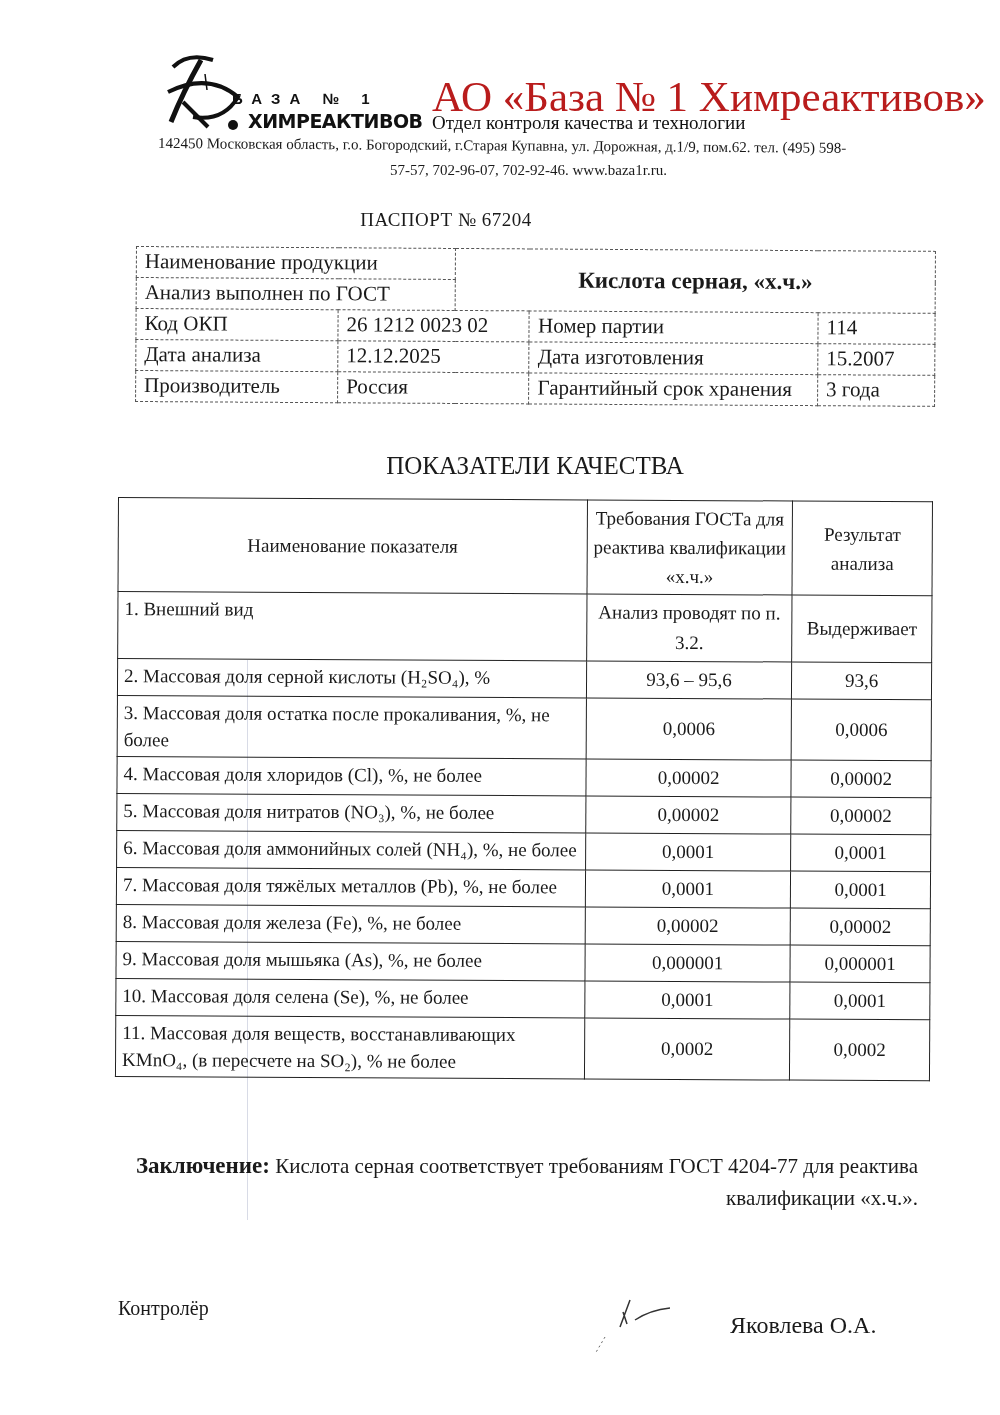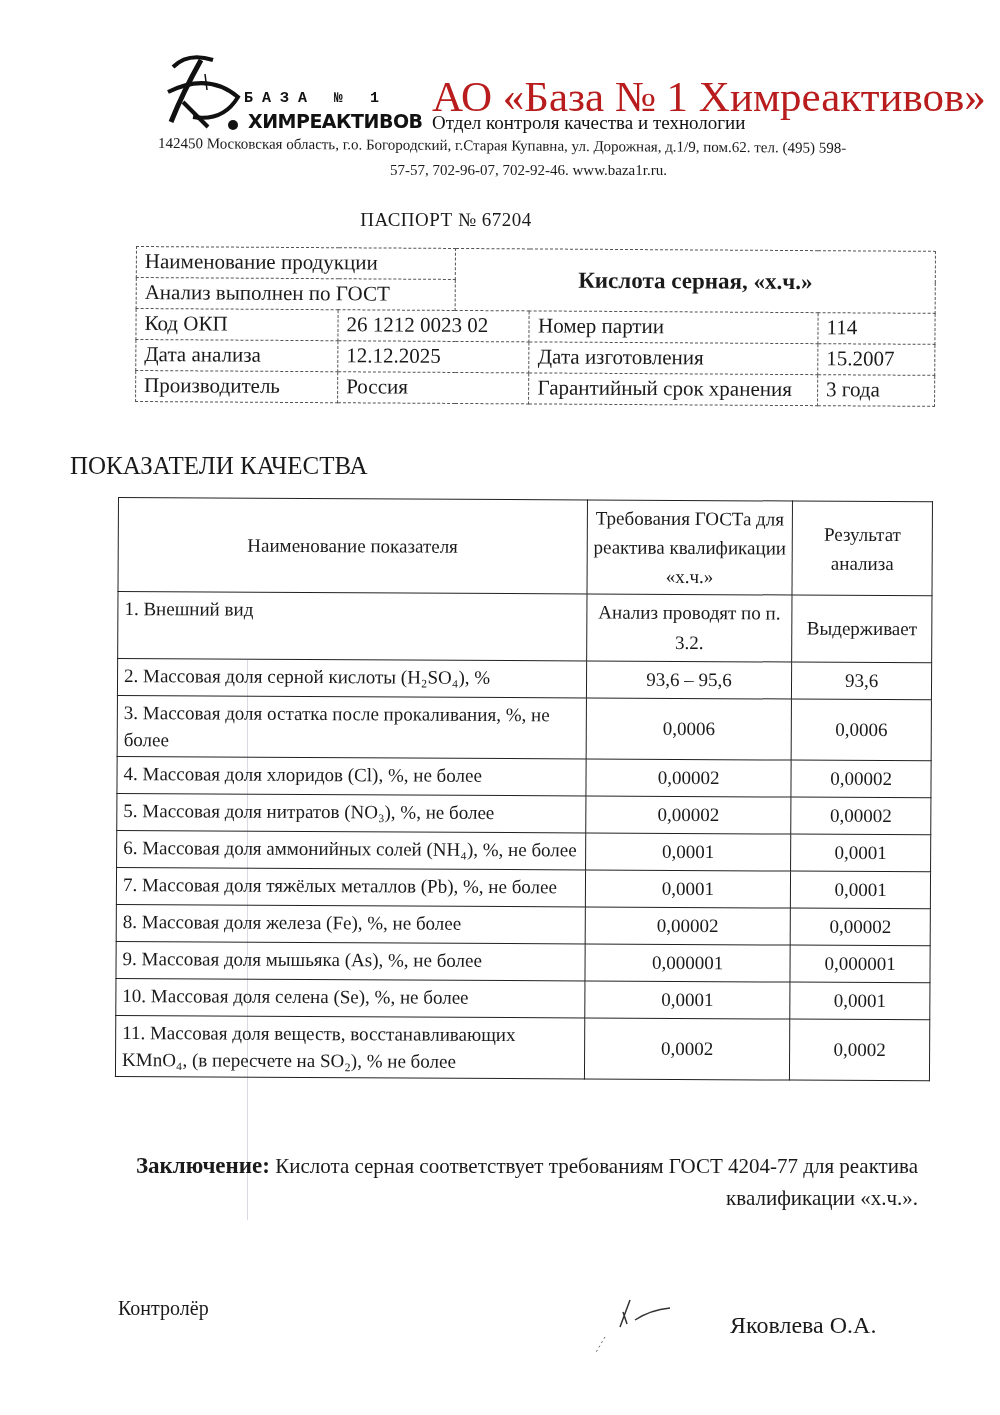--- a/index.html
+++ b/index.html
@@ -4,32 +4,32 @@
 <style>
   html, body { margin:0; padding:0; }
   body {
     width:1000px; height:1415px; background:#ffffff; position:relative; overflow:hidden;
     font-family: "Liberation Serif", "DejaVu Serif", serif; color:#1a1a1a;
   }
   .abs { position:absolute; }
   .scanline { position:absolute; left:247px; top:660px; width:1px; height:560px; background:#d8dbe6; }
   
   .logo { left:163px; top:52px; width:80px; height:80px; }
-  .brand-top { left:244px; top:90px; font-family:Liberation Mono, monospace; font-weight:bold; font-size:15px; letter-spacing:9px; color:#111; }
+  .brand-top { left:232px; top:90px; font-family:Liberation Sans, sans-serif; font-weight:bold; font-size:15px; letter-spacing:9px; color:#111; }
   .brand-bottom { left:248px; top:110px; font-family:"DejaVu Sans", sans-serif; font-weight:bold; font-size:19px; letter-spacing:-0.5px; color:#111; }
   .company { left:432px; top:72px; font-size:43px; color:#b91c1c; white-space:nowrap; }
   .dept { left:432px; top:112px; font-size:19px; color:#111; white-space:nowrap; }
   .addr1 { left:158px; top:135px; font-size:15px; white-space:nowrap; transform:rotate(0.4deg); transform-origin:left; }
   .addr2 { left:390px; top:162px; font-size:15px; white-space:nowrap; }
   .passport-title { left:0; width:892px; top:209px; text-align:center; font-size:19px; letter-spacing:0.5px; }
   
   .ptable { position:absolute; left:136px; top:246px; width:800px; border-collapse:collapse; font-size:21px; transform:rotate(0.35deg); transform-origin:left top; }
   .ptable td { border:1px dashed #555; padding:2px 8px; height:26px; vertical-align:top; white-space:nowrap; }
   .ptable .product { font-weight:bold; font-size:23px; text-align:center; vertical-align:middle; }
-  .section-title { left:0; width:1000px; top:452px; font-size:25px; padding-left:70px; box-sizing:border-box; }
+  .section-title { left:0; width:1000px; top:452px; text-align:center; font-size:25px; padding-left:70px; box-sizing:border-box; }
   
   .qtable { position:absolute; left:118px; top:497px; width:815px; border-collapse:collapse; font-size:19px; transform:rotate(0.3deg); transform-origin:left top; }
   .qtable th, .qtable td { border:1.5px solid #222; padding:3px 6px; }
   .qtable th { font-weight:normal; text-align:center; vertical-align:middle; line-height:29px; }
   .qtable td.name { text-align:left; vertical-align:top; line-height:27px; width:450px; }
   .qtable td.req, .qtable td.res { text-align:center; vertical-align:middle; line-height:30px; }
   .qtable td.req { width:190px; }
   .qtable td.res { width:125px; }
   .conclusion { left:118px; top:1150px; width:800px; font-size:21px; line-height:32px;text-align:right; }
   .conclusion b { font-size:23px; }

